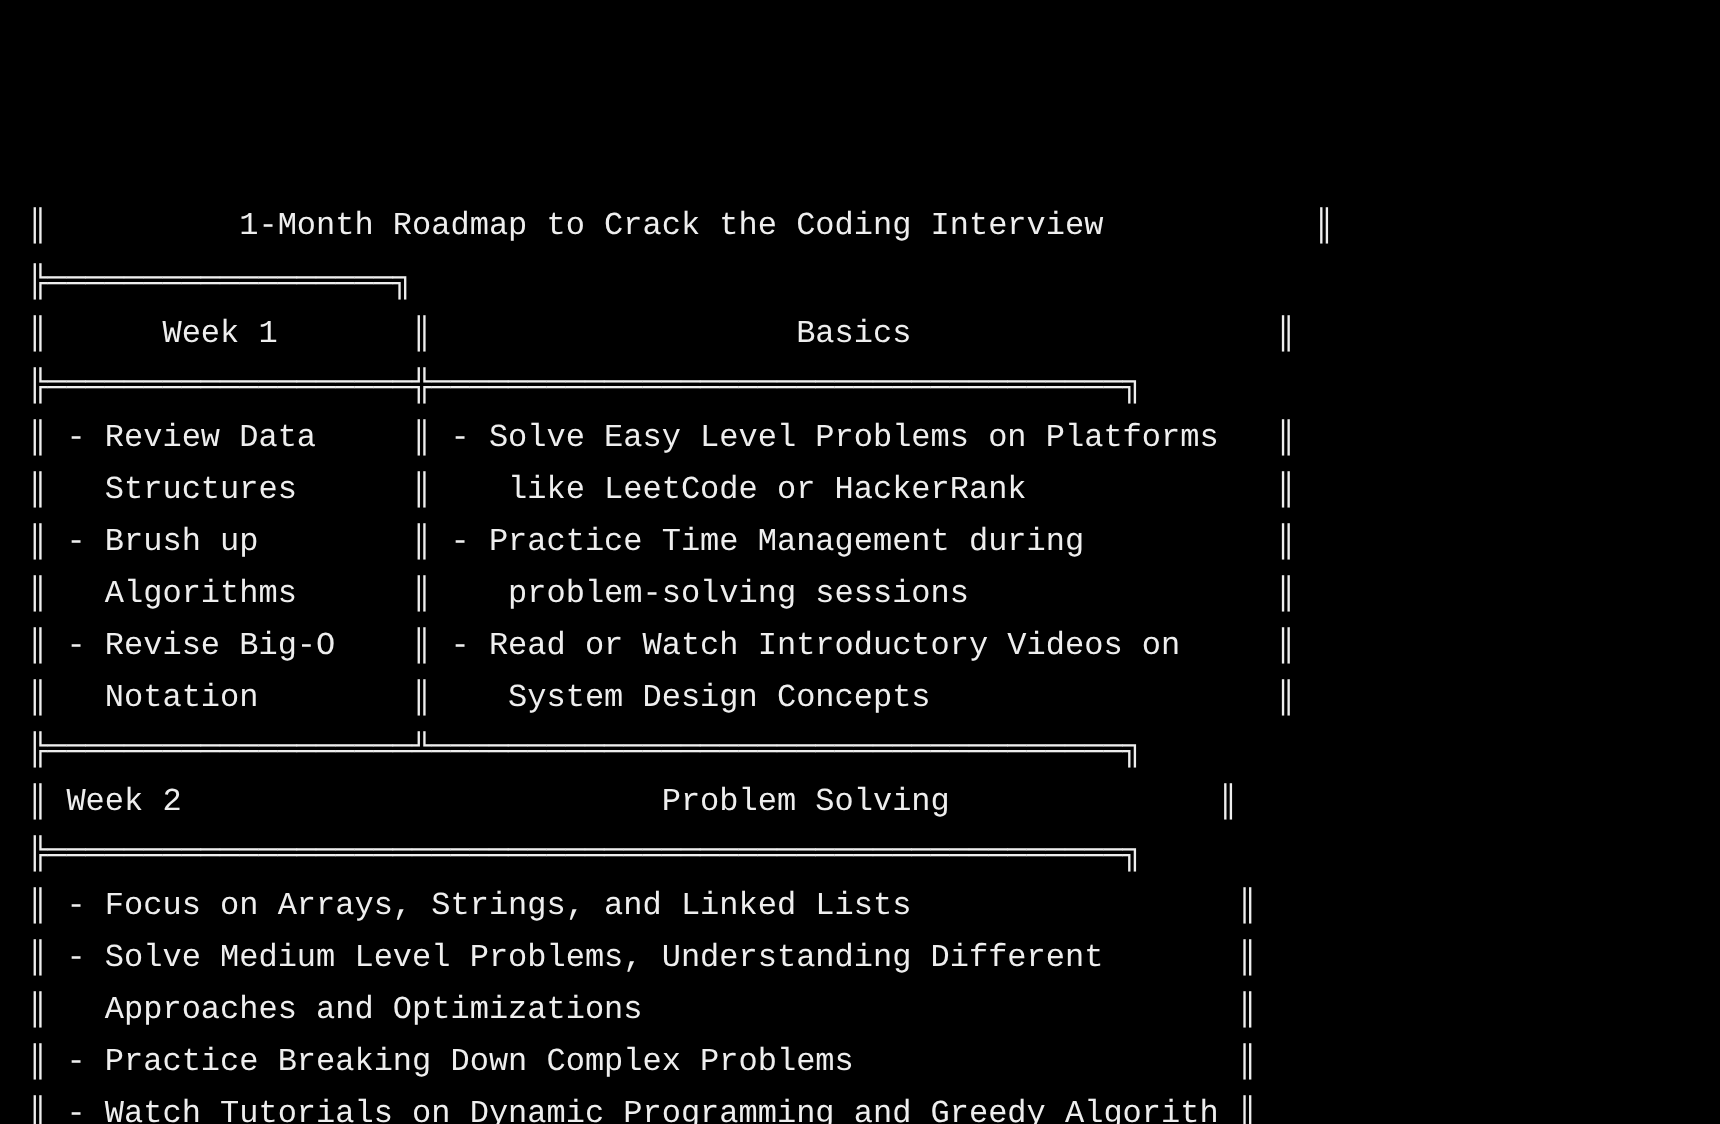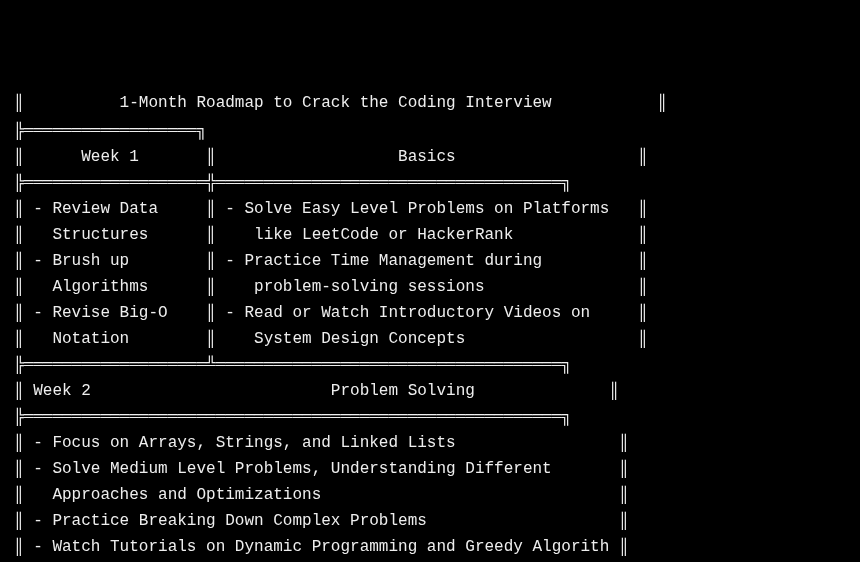--- a/index.html
+++ b/index.html
@@ -18,20 +18,21 @@
     white-space: pre;
     padding: 10px 14px 0 14px;
     box-sizing: border-box;
   }
   .row {
     height: 26px;
   }
   .title-row {
     height: 30px;
     line-height: 30px;
+    margin-top: 10px;
   }
 </style>
 </head>
 <body>
 
 
 <div id="content"><div class="title-row">║          1-Month Roadmap to Crack the Coding Interview           ║</div><div class="row">╠══════════════════╗</div><div class="row">║      Week 1       ║                   Basics                   ║</div><div class="row">╠═══════════════════╬════════════════════════════════════╗</div><div class="row">║ - Review Data     ║ - Solve Easy Level Problems on Platforms   ║</div><div class="row">║   Structures      ║    like LeetCode or HackerRank             ║</div><div class="row">║ - Brush up        ║ - Practice Time Management during          ║</div><div class="row">║   Algorithms      ║    problem-solving sessions                ║</div><div class="row">║ - Revise Big-O    ║ - Read or Watch Introductory Videos on     ║</div><div class="row">║   Notation        ║    System Design Concepts                  ║</div><div class="row">╠═══════════════════╩════════════════════════════════════╗</div><div class="row">║ Week 2                         Problem Solving              ║</div><div class="row">╠════════════════════════════════════════════════════════╗</div><div class="row">║ - Focus on Arrays, Strings, and Linked Lists                 ║</div><div class="row">║ - Solve Medium Level Problems, Understanding Different       ║</div><div class="row">║   Approaches and Optimizations                               ║</div><div class="row">║ - Practice Breaking Down Complex Problems                    ║</div><div class="row">║ - Watch Tutorials on Dynamic Programming and Greedy Algorith ║</div></div>
 
 
 

